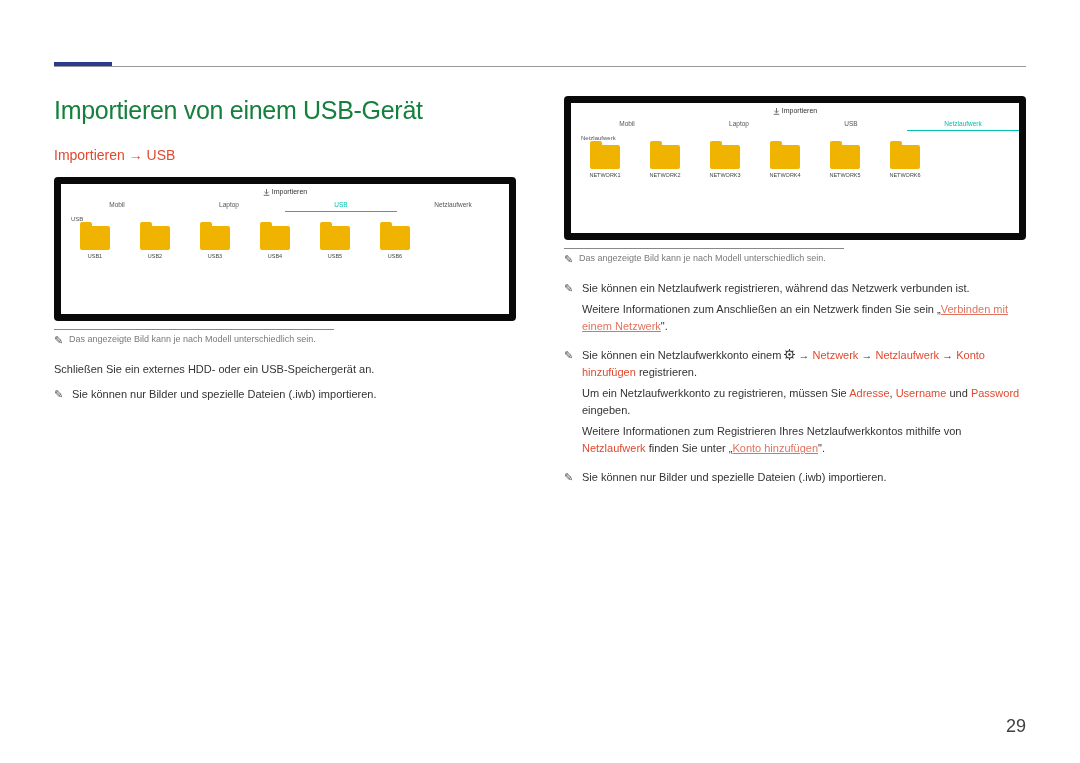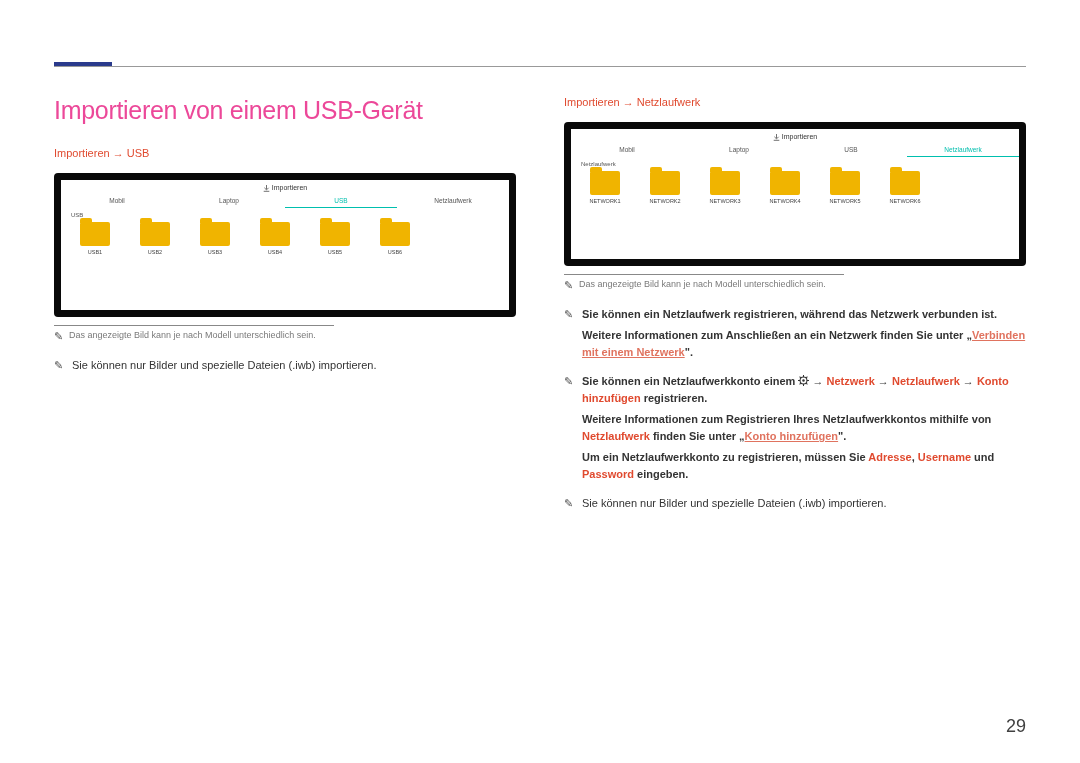--- a/index.html
+++ b/index.html
@@ -31,28 +31,28 @@
     top: 96px;
     left: 54px;
     right: 54px;
     display: flex;
     gap: 48px;
   }
   .col {
     flex: 1;
   }
   .h1 {
-    color: #ec4899;
+    color: #15803d;
     font-size: 25px;
     font-weight: 500;
     margin-bottom: 22px;
     letter-spacing: -0.3px;
   }
   .breadcrumb {
-    font-size: 11px;
+    font-size: 14px;
     color: #e04a2f;
     margin-bottom: 14px;
     font-weight: 500;
   }
   .tv-frame {
     background: #090909;
     border-radius: 4px;
     padding: 7px;
     margin-bottom: 6px;
   }
@@ -142,21 +142,21 @@
   }
   .note {
     display: flex;
     gap: 8px;
     font-size: 11px;
     color: #333;
     line-height: 1.55;
     margin-bottom: 8px;
   }
   .note-inner { flex: 1; }
-  .note-inner p { margin-bottom: 4px; font-weight: bold; }
+  .note-inner p { margin-bottom: 4px; }
   .pen-icon {
     flex-shrink: 0;
     width: 10px;
     color: #555;
     font-size: 11px;
   }
   .hl-red { color: #e04a2f; }
   .hl-link { color: #e0735f; text-decoration: underline; }
   .gear-icon {
     display: inline-block;
@@ -233,28 +233,28 @@
         </div>
       </div>
     </div>
 
     <div class="caption-line"></div>
     <div class="caption">
       <span class="pen-icon">✎</span>
       <span>Das angezeigte Bild kann je nach Modell unterschiedlich sein.</span>
     </div>
 
+    <div class="body-text">Schließen Sie ein externes HDD- oder ein USB-Speichergerät an.</div>
     <div class="note">
       <span class="pen-icon">✎</span>
       <div class="note-inner">Sie können nur Bilder und spezielle Dateien (.iwb) importieren.</div>
     </div>
   </div>
 
   <div class="col">
-    <div class="breadcrumb">Importieren → Netzlaufwerk</div>
 
     <div class="tv-frame">
       <div class="tv-screen">
         <div class="tv-header">
           <svg class="down-icon" viewBox="0 0 10 10">
               <path d="M5 0v6M2 4l3 3 3-3M1 9h8" stroke="#333" stroke-width="1" fill="none"></path>
             </svg><span>Importieren</span>
         </div>
         <div class="tv-tabs">
           <div class="tv-tab">Mobil</div>
@@ -296,21 +296,21 @@
     <div class="caption">
       <span class="pen-icon">✎</span>
       <span>Das angezeigte Bild kann je nach Modell unterschiedlich sein.</span>
     </div>
 
 
     <div class="note">
       <span class="pen-icon">✎</span>
       <div class="note-inner">
         <p>Sie können ein Netzlaufwerk registrieren, während das Netzwerk verbunden ist.</p>
-        <p><span>Weitere Informationen zum Anschließen an ein Netzwerk finden Sie unter „</span><span class="hl-link">Verbinden mit einem Netzwerk</span><span>".</span></p>
+        <p><span>Weitere Informationen zum Anschließen an ein Netzwerk finden Sie sein „</span><span class="hl-link">Verbinden mit einem Netzwerk</span><span>".</span></p>
       </div>
     </div>
 
     <div class="note">
       <span class="pen-icon">✎</span>
       <div class="note-inner">
         <p>
           <span>Sie können ein Netzlaufwerkkonto einem </span><svg class="gear-icon" viewBox="0 0 16 16">
               <circle cx="8" cy="8" r="5" fill="none" stroke="#333" stroke-width="1.5"></circle>
               <circle cx="8" cy="8" r="1.8" fill="#333"></circle>
@@ -320,25 +320,25 @@
                 <line x1="0" y1="8" x2="3" y2="8"></line>
                 <line x1="13" y1="8" x2="16" y2="8"></line>
                 <line x1="2.3" y1="2.3" x2="4.5" y2="4.5"></line>
                 <line x1="11.5" y1="11.5" x2="13.7" y2="13.7"></line>
                 <line x1="2.3" y1="13.7" x2="4.5" y2="11.5"></line>
                 <line x1="11.5" y1="4.5" x2="13.7" y2="2.3"></line>
               </g>
             </svg><span> → </span><span class="hl-red">Netzwerk</span><span> → </span><span class="hl-red">Netzlaufwerk</span><span> → </span><span class="hl-red">Konto hinzufügen</span><span> registrieren.</span>
         </p>
         <p>
+          <span>Um ein Netzlaufwerkkonto zu registrieren, müssen Sie </span><span class="hl-red">Adresse</span><span>, </span><span class="hl-red">Username</span><span> und </span><span class="hl-red">Password</span><span> eingeben.</span>
+        </p>
+        <p>
           <span>Weitere Informationen zum Registrieren Ihres Netzlaufwerkkontos mithilfe von </span><span class="hl-red">Netzlaufwerk</span><span> finden Sie unter „</span><span class="hl-link">Konto hinzufügen</span><span>".</span>
         </p>
-        <p>
-          <span>Um ein Netzlaufwerkkonto zu registrieren, müssen Sie </span><span class="hl-red">Adresse</span><span>, </span><span class="hl-red">Username</span><span> und </span><span class="hl-red">Password</span><span> eingeben.</span>
-        </p>
       </div>
     </div>
 
     <div class="note">
       <span class="pen-icon">✎</span>
       <div class="note-inner">Sie können nur Bilder und spezielle Dateien (.iwb) importieren.</div>
     </div>
   </div>
 
 </div>

